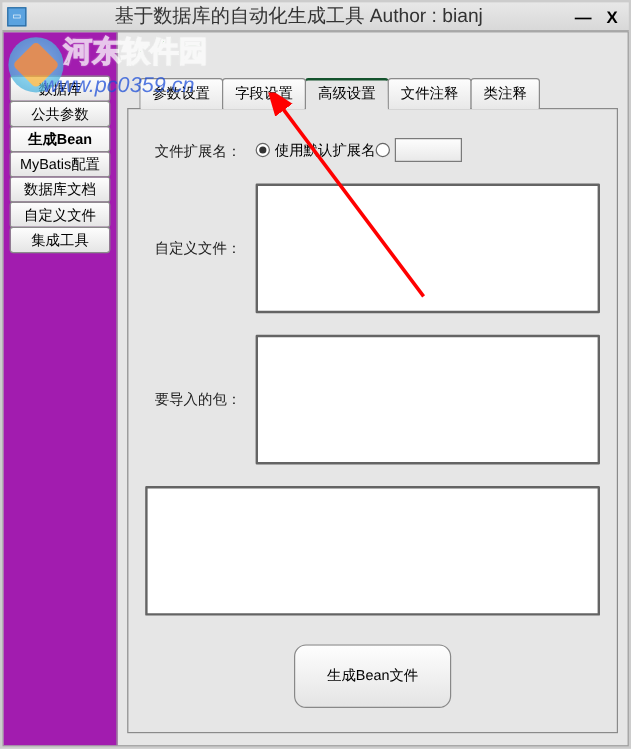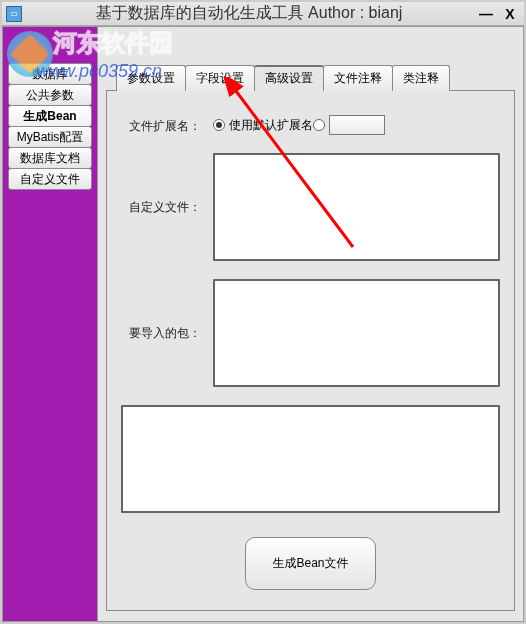--- a/index.html
+++ b/index.html
@@ -124,21 +124,21 @@
       border-bottom: none;
       border-radius: 3px 3px 0 0;
       background: linear-gradient(#fdfdfd, #e8e8e8);
       margin-right: -1px;
       font-size: 12px;
       cursor: default;
     }
     .tab.active {
       background: #e6e6e6;
       position: relative;
-      border-top: 2px solid #737373;
+      border-top: 2px solid #14532d;
       padding-top: 3px;
     }
     .tab.active::after {
       content: "";
       position: absolute; left: 0; right: 0; bottom: -2px; height: 3px;
       background: #e6e6e6;
     }
     .tab-content {
       flex: 1;
       border: 1px solid #8a8a8a;
@@ -241,20 +241,23 @@
           <span>生成Bean</span>
         </div>
       <div class="sidebar-btn">
           <span>MyBatis配置</span>
         </div>
       <div class="sidebar-btn">
           <span>数据库文档</span>
         </div>
       <div class="sidebar-btn">
           <span>自定义文件</span>
+        </div>
+      <div class="sidebar-btn">
+          <span>集成工具</span>
         </div>
     </div>
 
     <div class="main-panel">
       <div class="tabstrip">
         <div class="tab"><span>参数设置</span></div>
         <div class="tab"><span>字段设置</span></div>
         <div class="tab active"><span>高级设置</span></div>
         <div class="tab"><span>文件注释</span></div>
         <div class="tab"><span>类注释</span></div>

